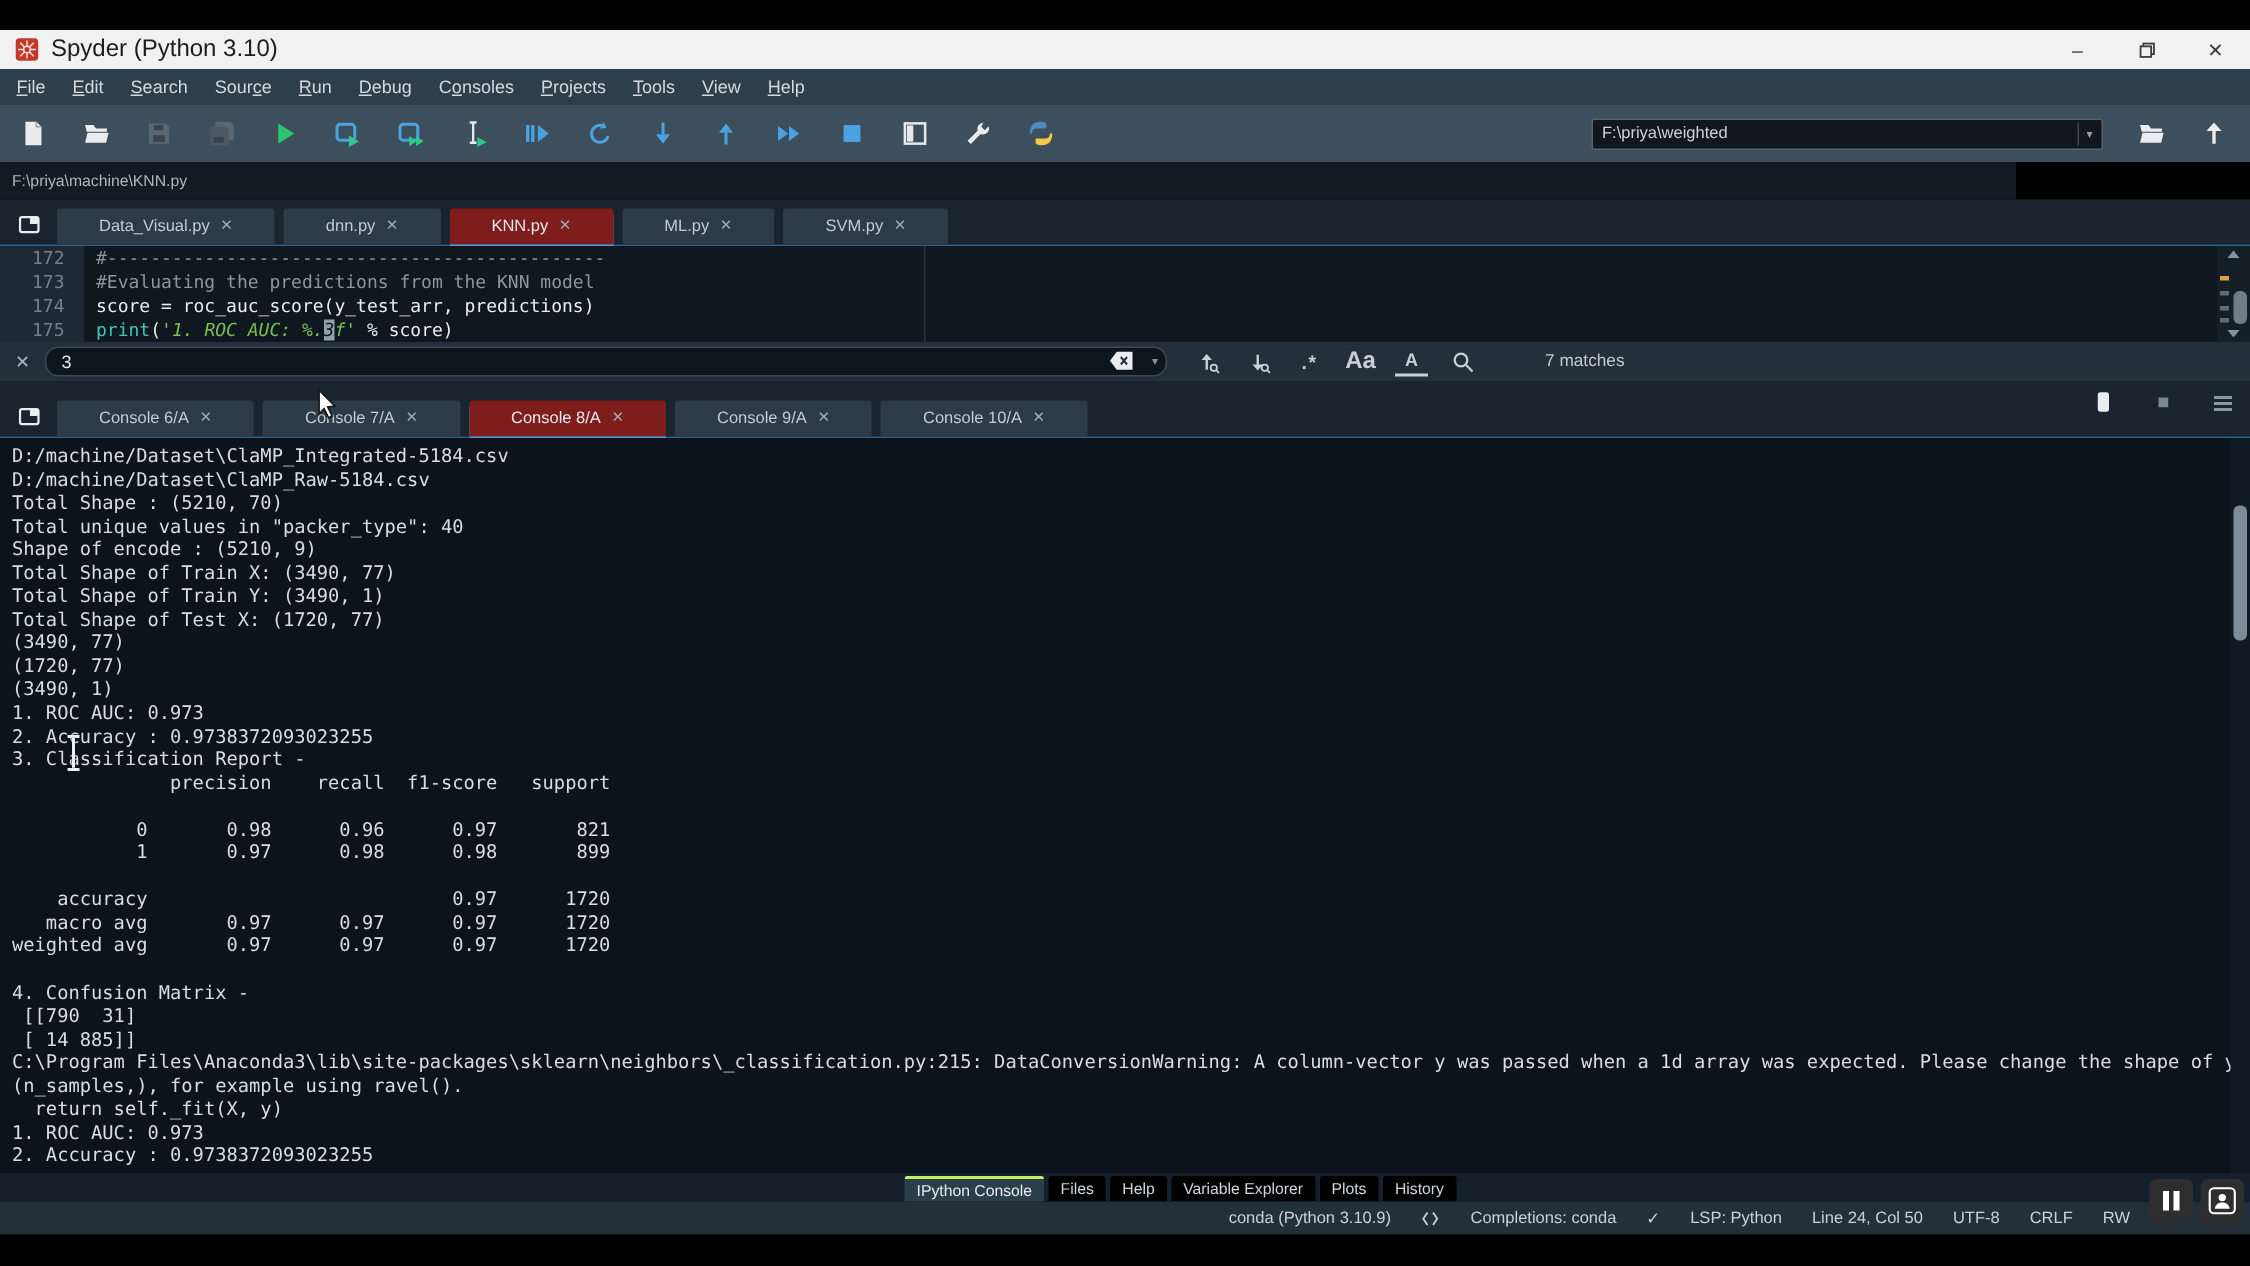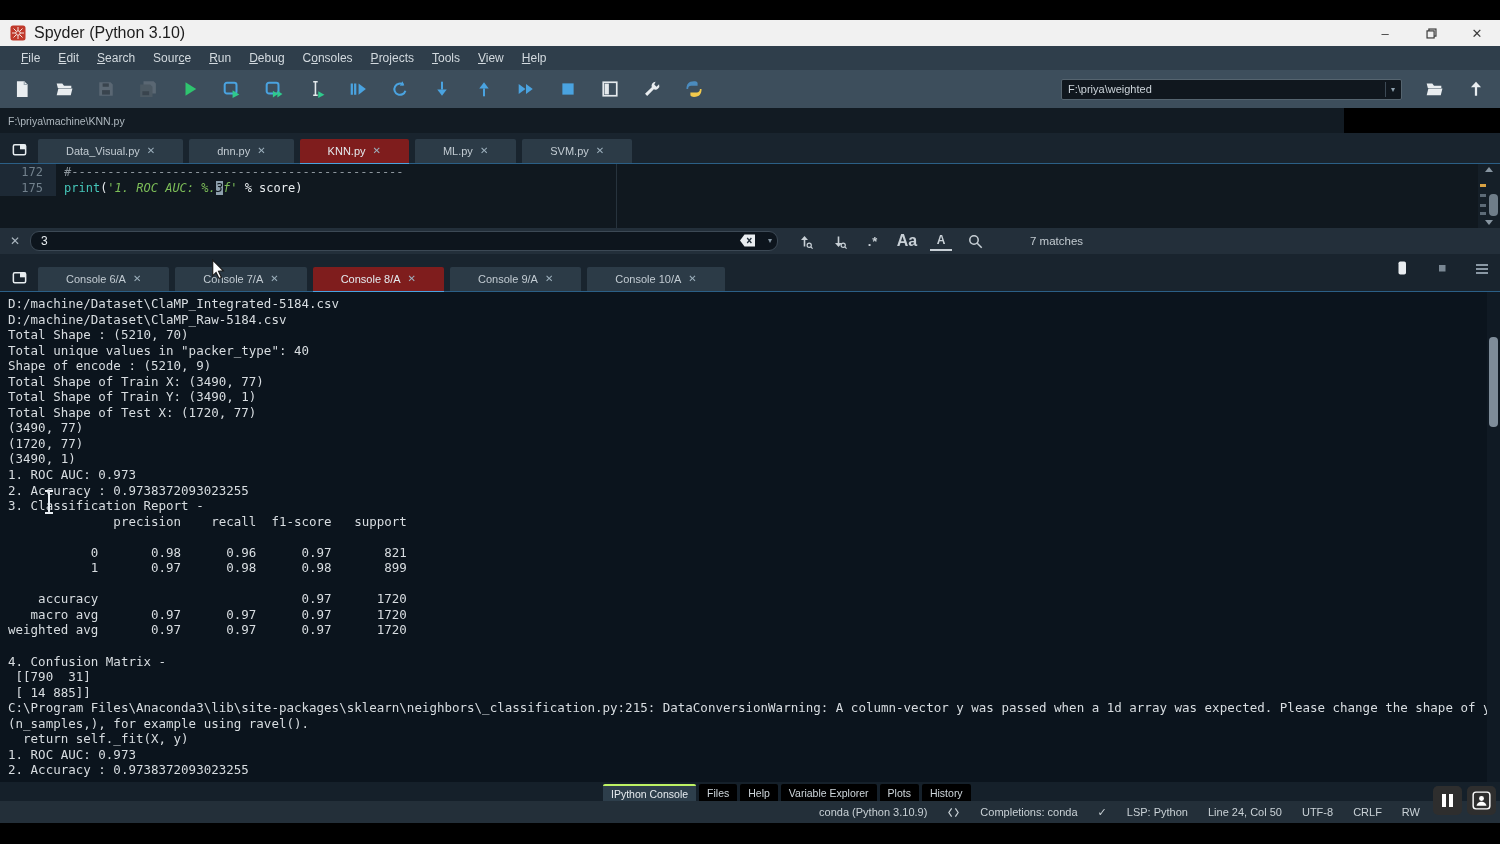--- a/index.html
+++ b/index.html
@@ -17,21 +17,21 @@
   .applogo { width:16px; height:16px; margin-right:8px; display:inline-block; }
   .applogo svg { width:16px; height:16px; }
   .apptitle { font-size:16px; color:#1d1d1d; }
   .winbtns { position:absolute; right:0; top:0; height:26px; display:flex; }
   .winbtn { width:46px; height:26px; display:flex; align-items:center; justify-content:center;
             color:#3c3c3c; font-size:13px; }
   .winbtn svg { width:13px; height:13px; }
 
   
   .menubar { position:absolute; left:0; top:46px; width:1500px; height:24px; background:#2f3e4b;
-             display:flex; align-items:center; padding-left:12px; }
+             display:flex; align-items:center; padding-left:2px; }
   .menu-item { color:#d3dadf; font-size:12px; padding:0 9px; line-height:24px; }
   .menu-item u { text-decoration:underline; }
 
   
   .toolbar { position:absolute; left:0; top:70px; width:1500px; height:38px; background:#3d4e5c;
              display:flex; align-items:center; padding-left:12px; }
   .tool-btn { width:19px; height:19px; margin-right:23px; display:inline-flex; align-items:center; justify-content:center; }
   .tool-btn svg { width:18px; height:18px; }
   .tb-spacer { flex:1; }
   .cwd { width:341px; height:21px; background:#10171e; border:1px solid #55646f; border-radius:2px;
@@ -326,20 +326,28 @@
         <span class="tab-label">SVM.py</span>
         <span class="tab-close">✕</span>
       </span>
     </div>
 
   <div class="editor">
     <div id="editor-lines">
         <div class="ed-row">
           <span class="ed-num">172</span>
           <span class="ed-code"><span class="seg-comment">#----------------------------------------------</span></span>
+        </div>
+        <div class="ed-row">
+          <span class="ed-num">173</span>
+          <span class="ed-code"><span class="seg-comment">#Evaluating the predictions from the KNN model</span></span>
+        </div>
+        <div class="ed-row">
+          <span class="ed-num">174</span>
+          <span class="ed-code"><span class="seg-plain">score = roc_auc_score(y_test_arr, predictions)</span></span>
         </div>
         <div class="ed-row">
           <span class="ed-num">175</span>
           <span class="ed-code"><span class="seg-builtin">print</span><span class="seg-plain">(</span><span class="seg-string">'1. ROC AUC: %.</span><span class="seg-string-hl">3</span><span class="seg-string">f'</span><span class="seg-plain"> % score)</span></span>
         </div>
       </div>
     <div class="ed-edge"></div>
     <div class="ed-scroll">
       <div class="arr up"></div>
       <div class="ed-tick warn" style="top:20px"></div>

